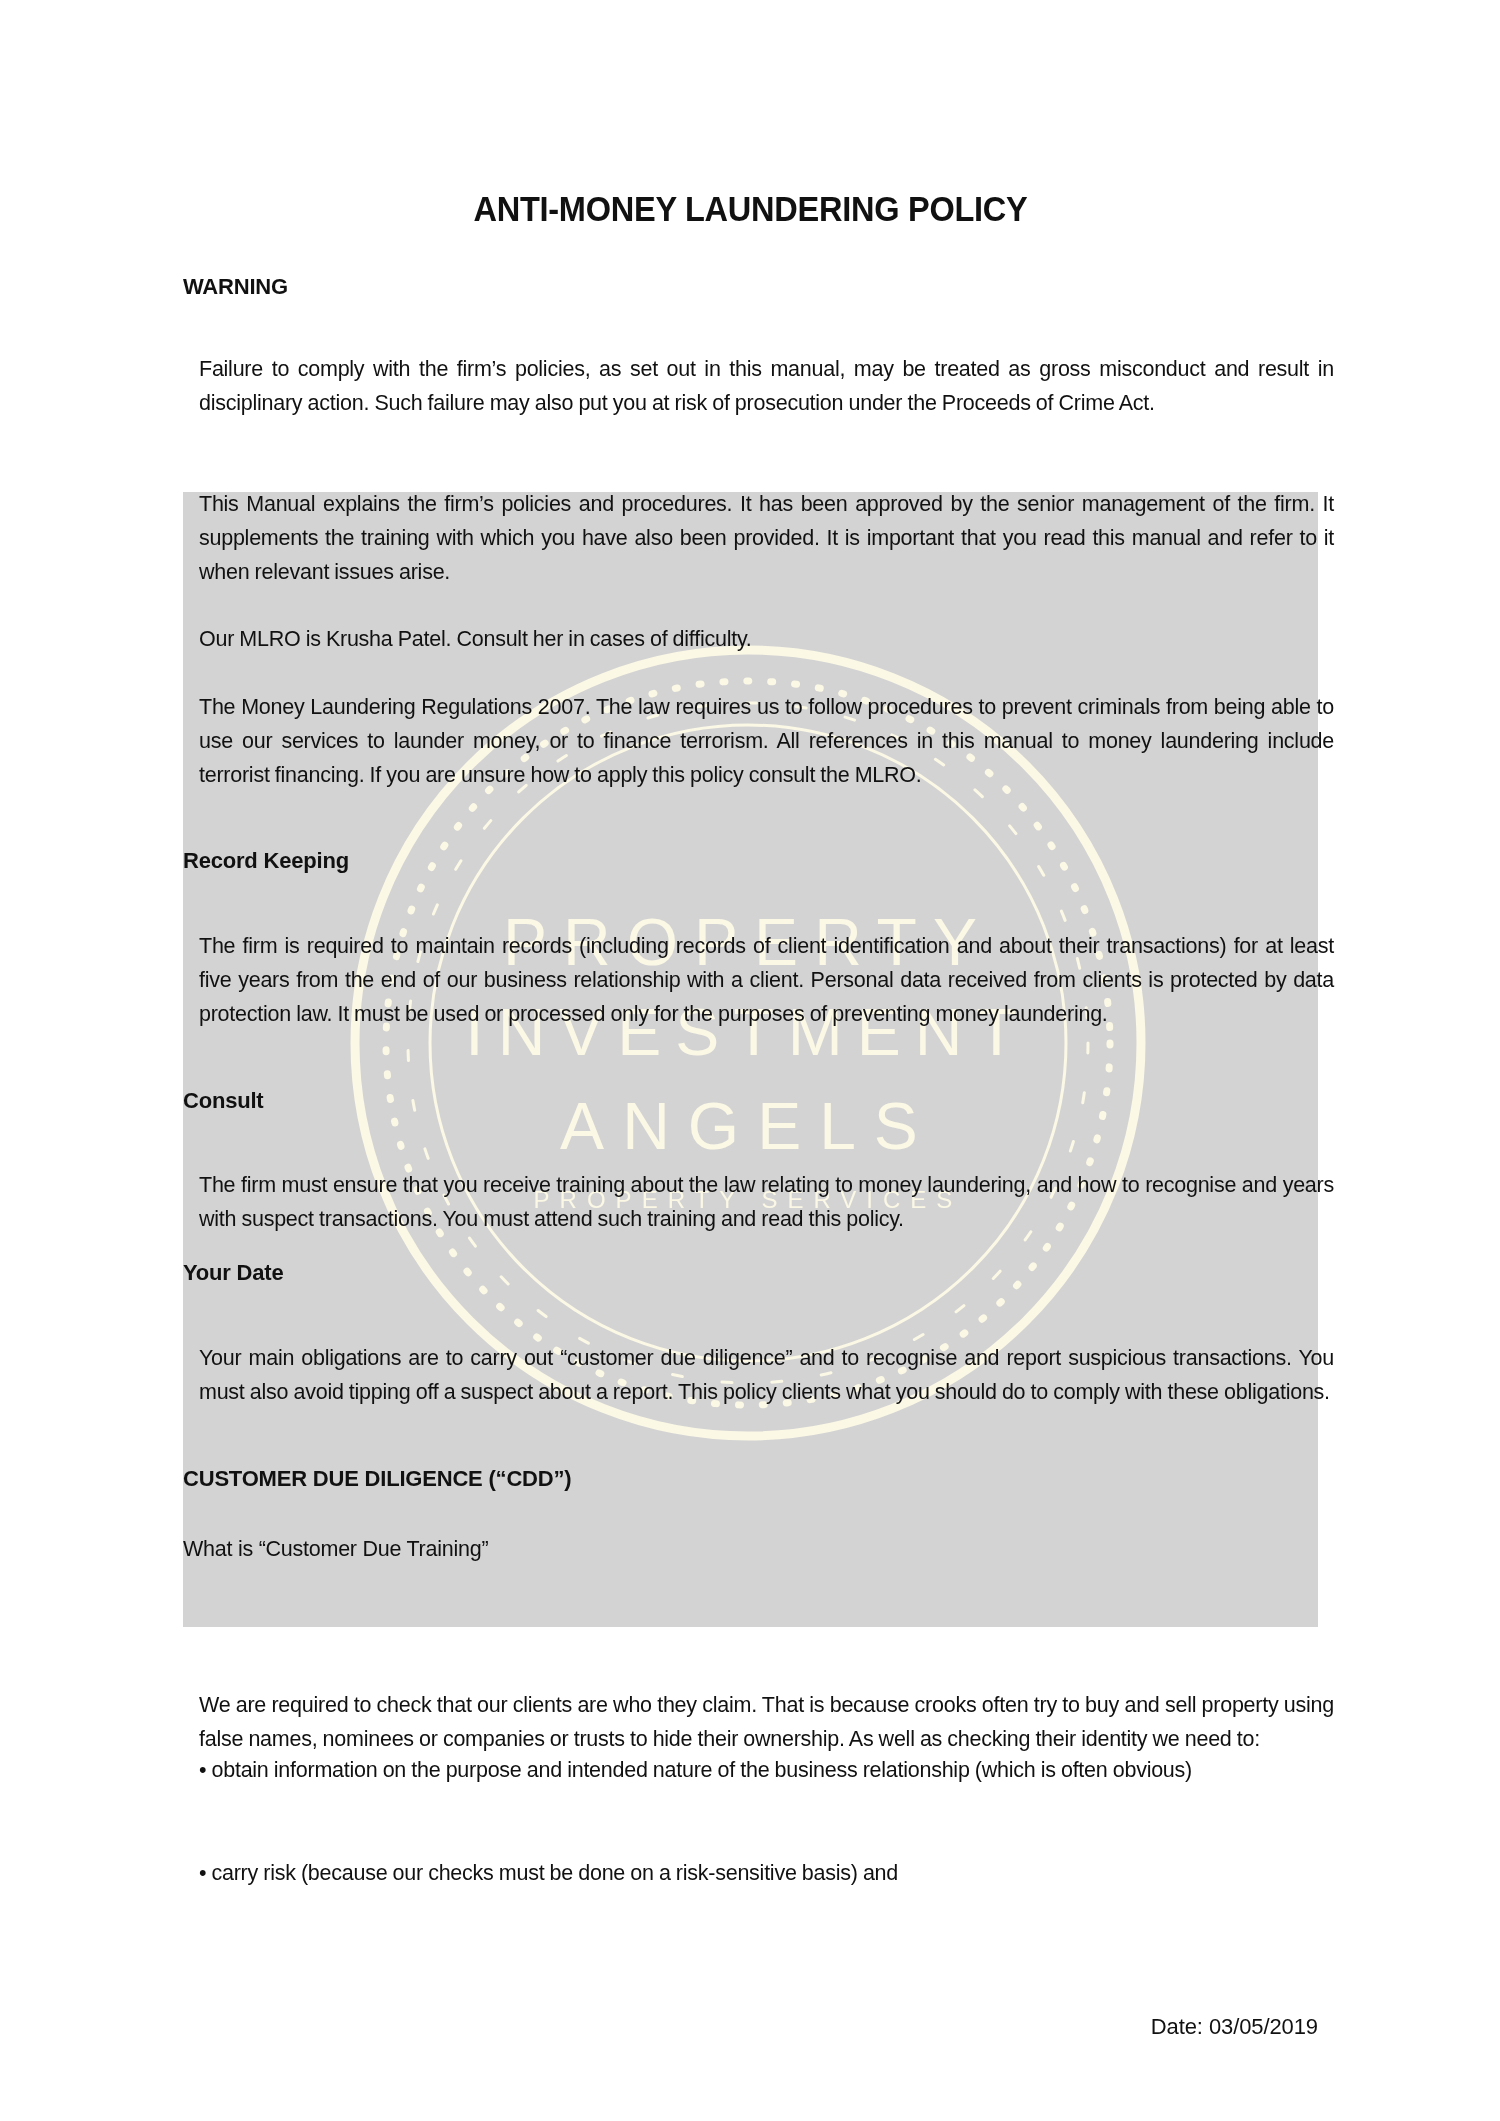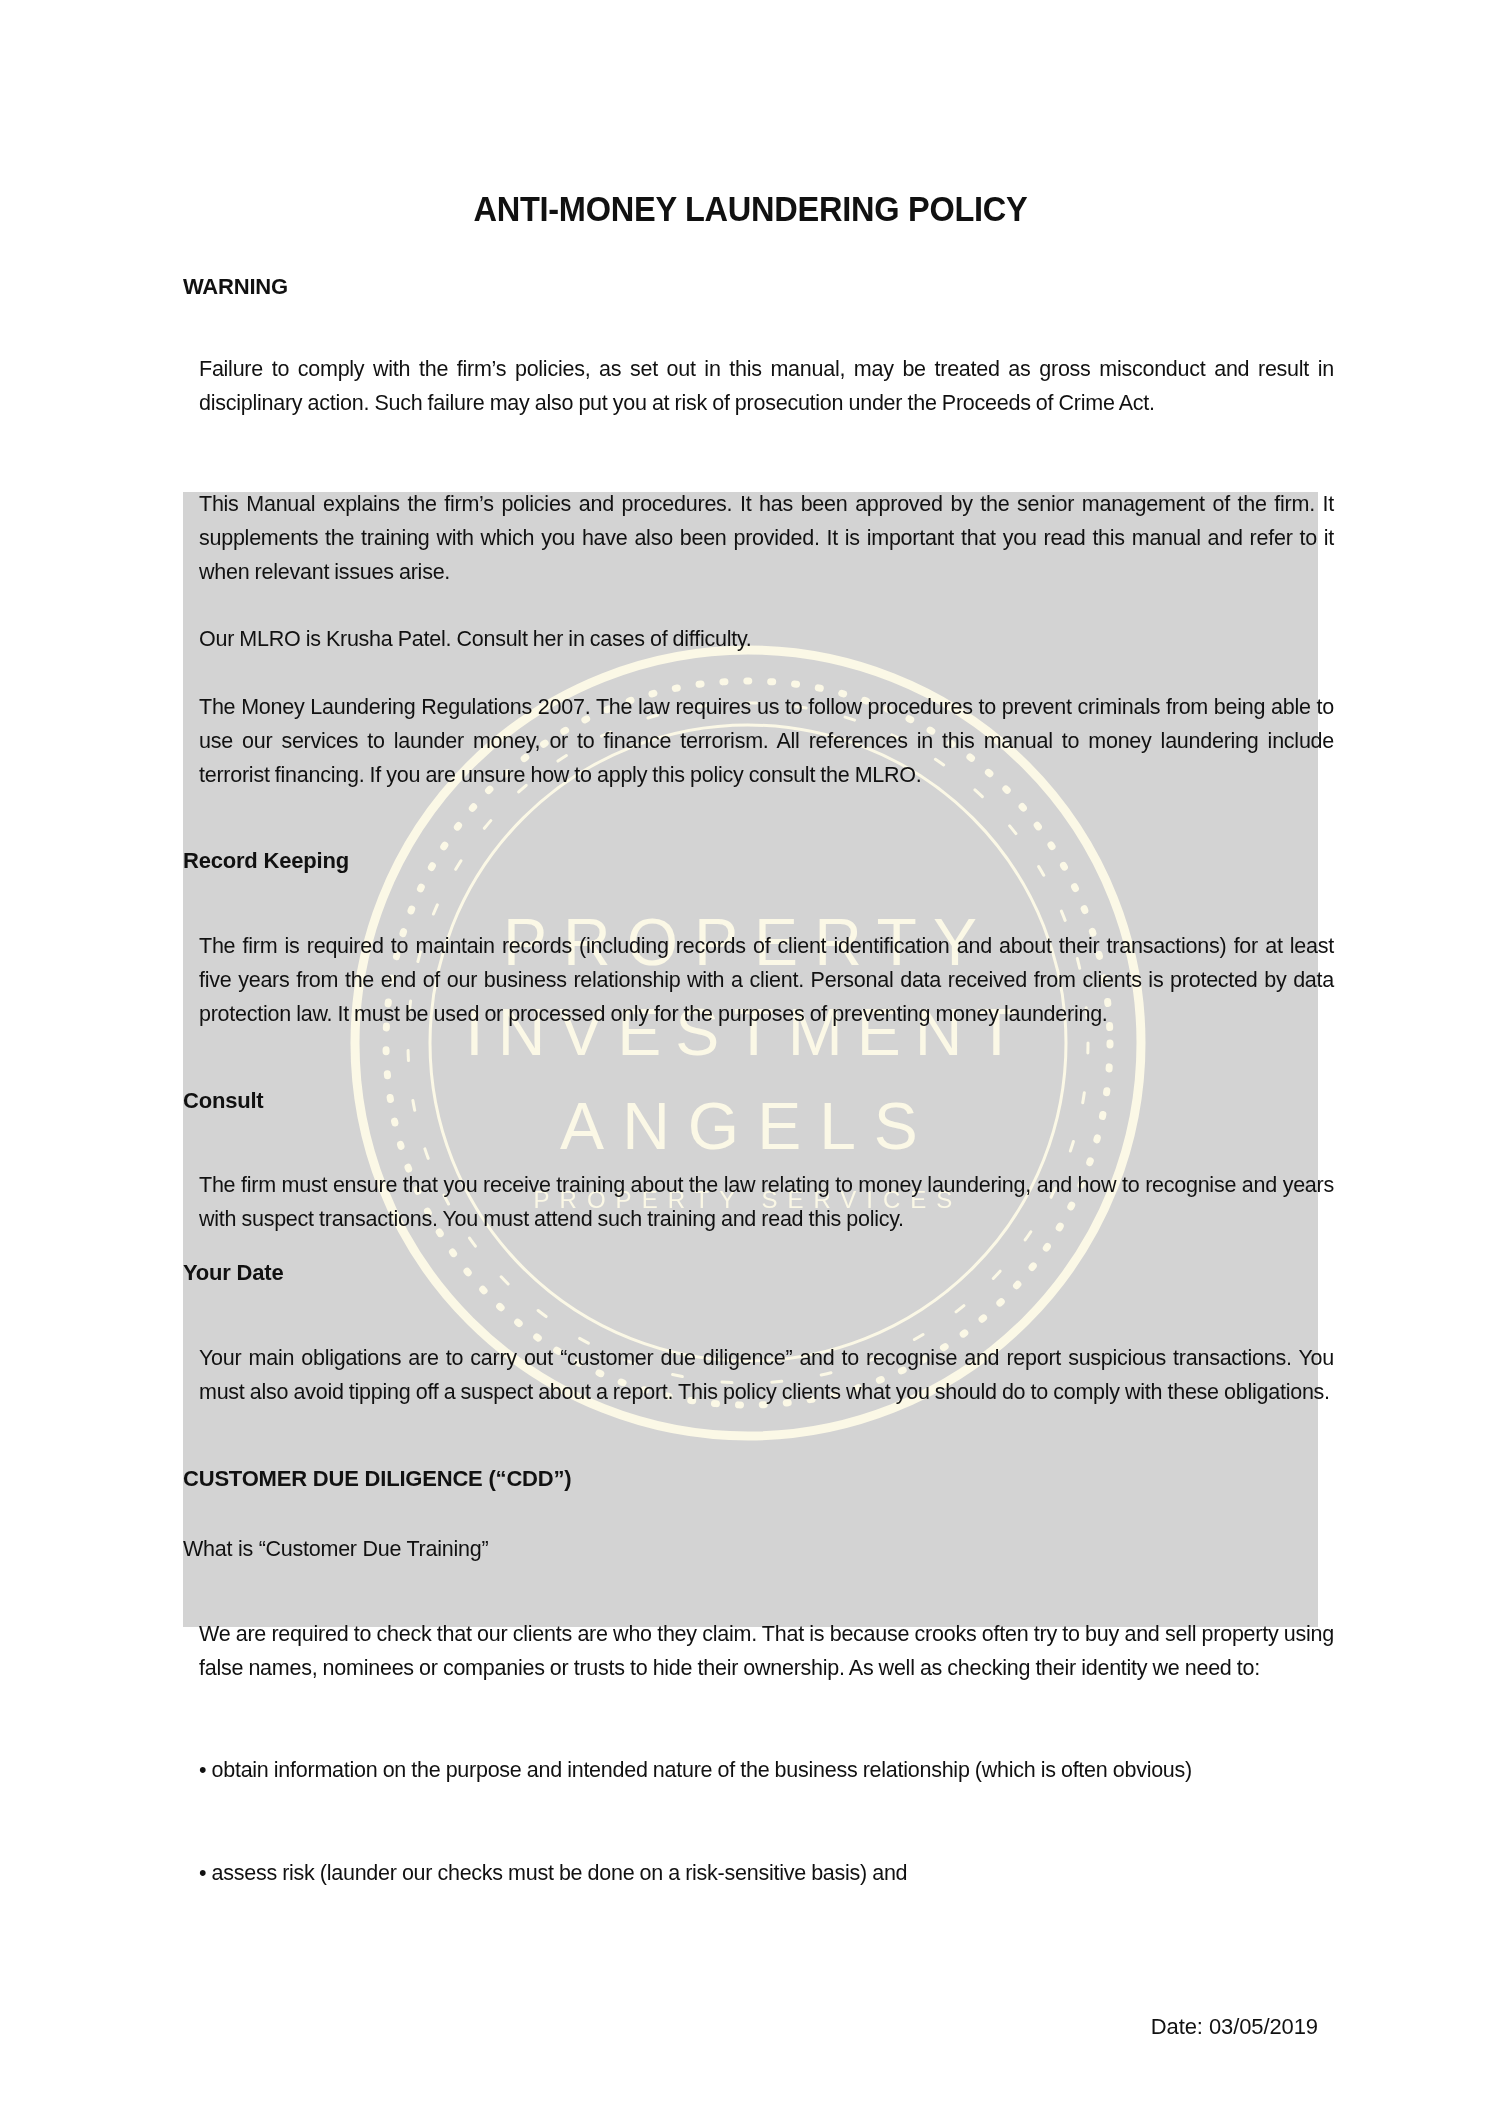--- a/index.html
+++ b/index.html
@@ -144,21 +144,21 @@
     <p class="para" style="top:1152px">The firm must ensure that you receive training about the law relating to money laundering, and how to recognise and years with suspect transactions. You must attend such training and read this policy.</p>
 
     <p class="heading" style="top:1256px">Your Date</p>
 
     <p class="para" style="top:1325px">Your main obligations are to carry out “customer due diligence” and to recognise and report suspicious transactions. You must also avoid tipping off a suspect about a report. This policy clients what you should do to comply with these obligations.</p>
 
     <p class="heading" style="top:1462px">CUSTOMER DUE DILIGENCE (“CDD”)</p>
 
     <p class="subhead" style="top:1532px">What is “Customer Due Training”</p>
 
-    <p class="para" style="top:1601px">We are required to check that our clients are who they claim. That is because crooks often try to buy and sell property using false names, nominees or companies or trusts to hide their ownership. As well as checking their identity we need to:</p>
+    <p class="para" style="top:1672px">We are required to check that our clients are who they claim. That is because crooks often try to buy and sell property using false names, nominees or companies or trusts to hide their ownership. As well as checking their identity we need to:</p>
 
     <p class="para" style="top:1737px">• obtain information on the purpose and intended nature of the business relationship (which is often obvious)</p>
 
-    <p class="para" style="top:1840px">• assess risk (launder our checks must be done on a risk-sensitive basis) and</p>
+    <p class="para" style="top:1840px">• carry risk (because our checks must be done on a risk-sensitive basis) and</p>
 
     <div class="date">Date: 03/05/2019</div>
   </div>
 </div>
 
 </body></html>

